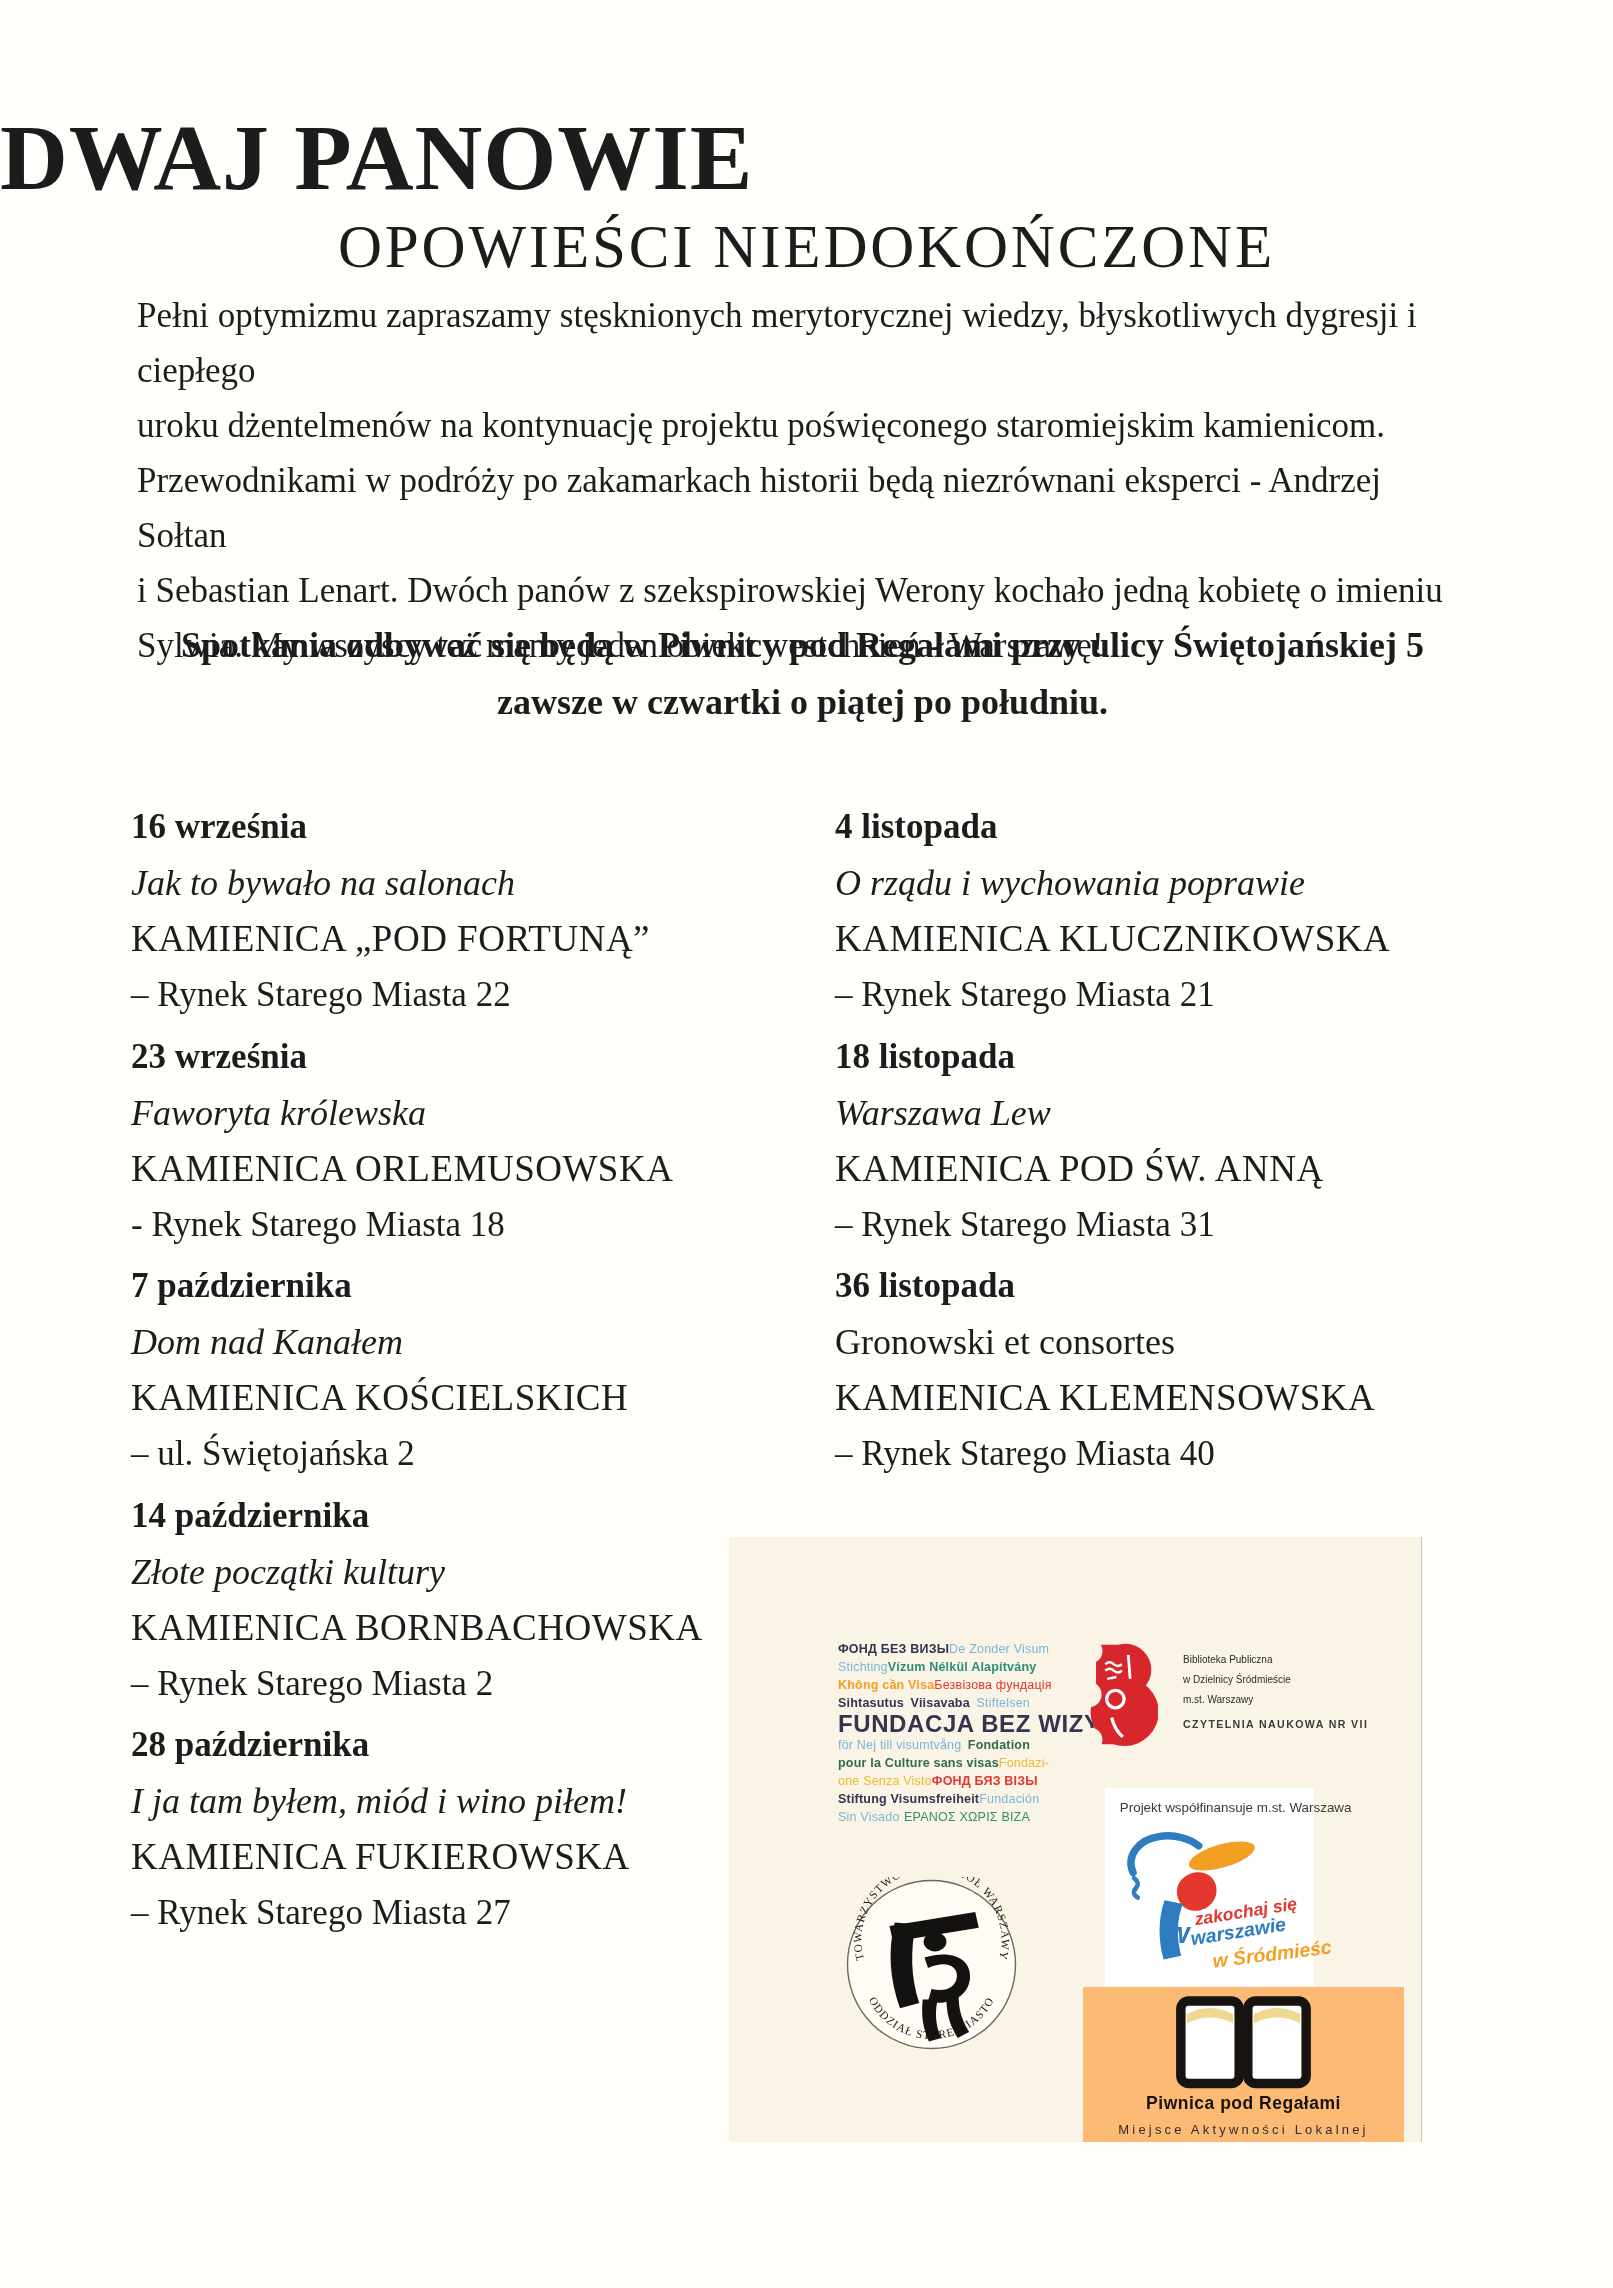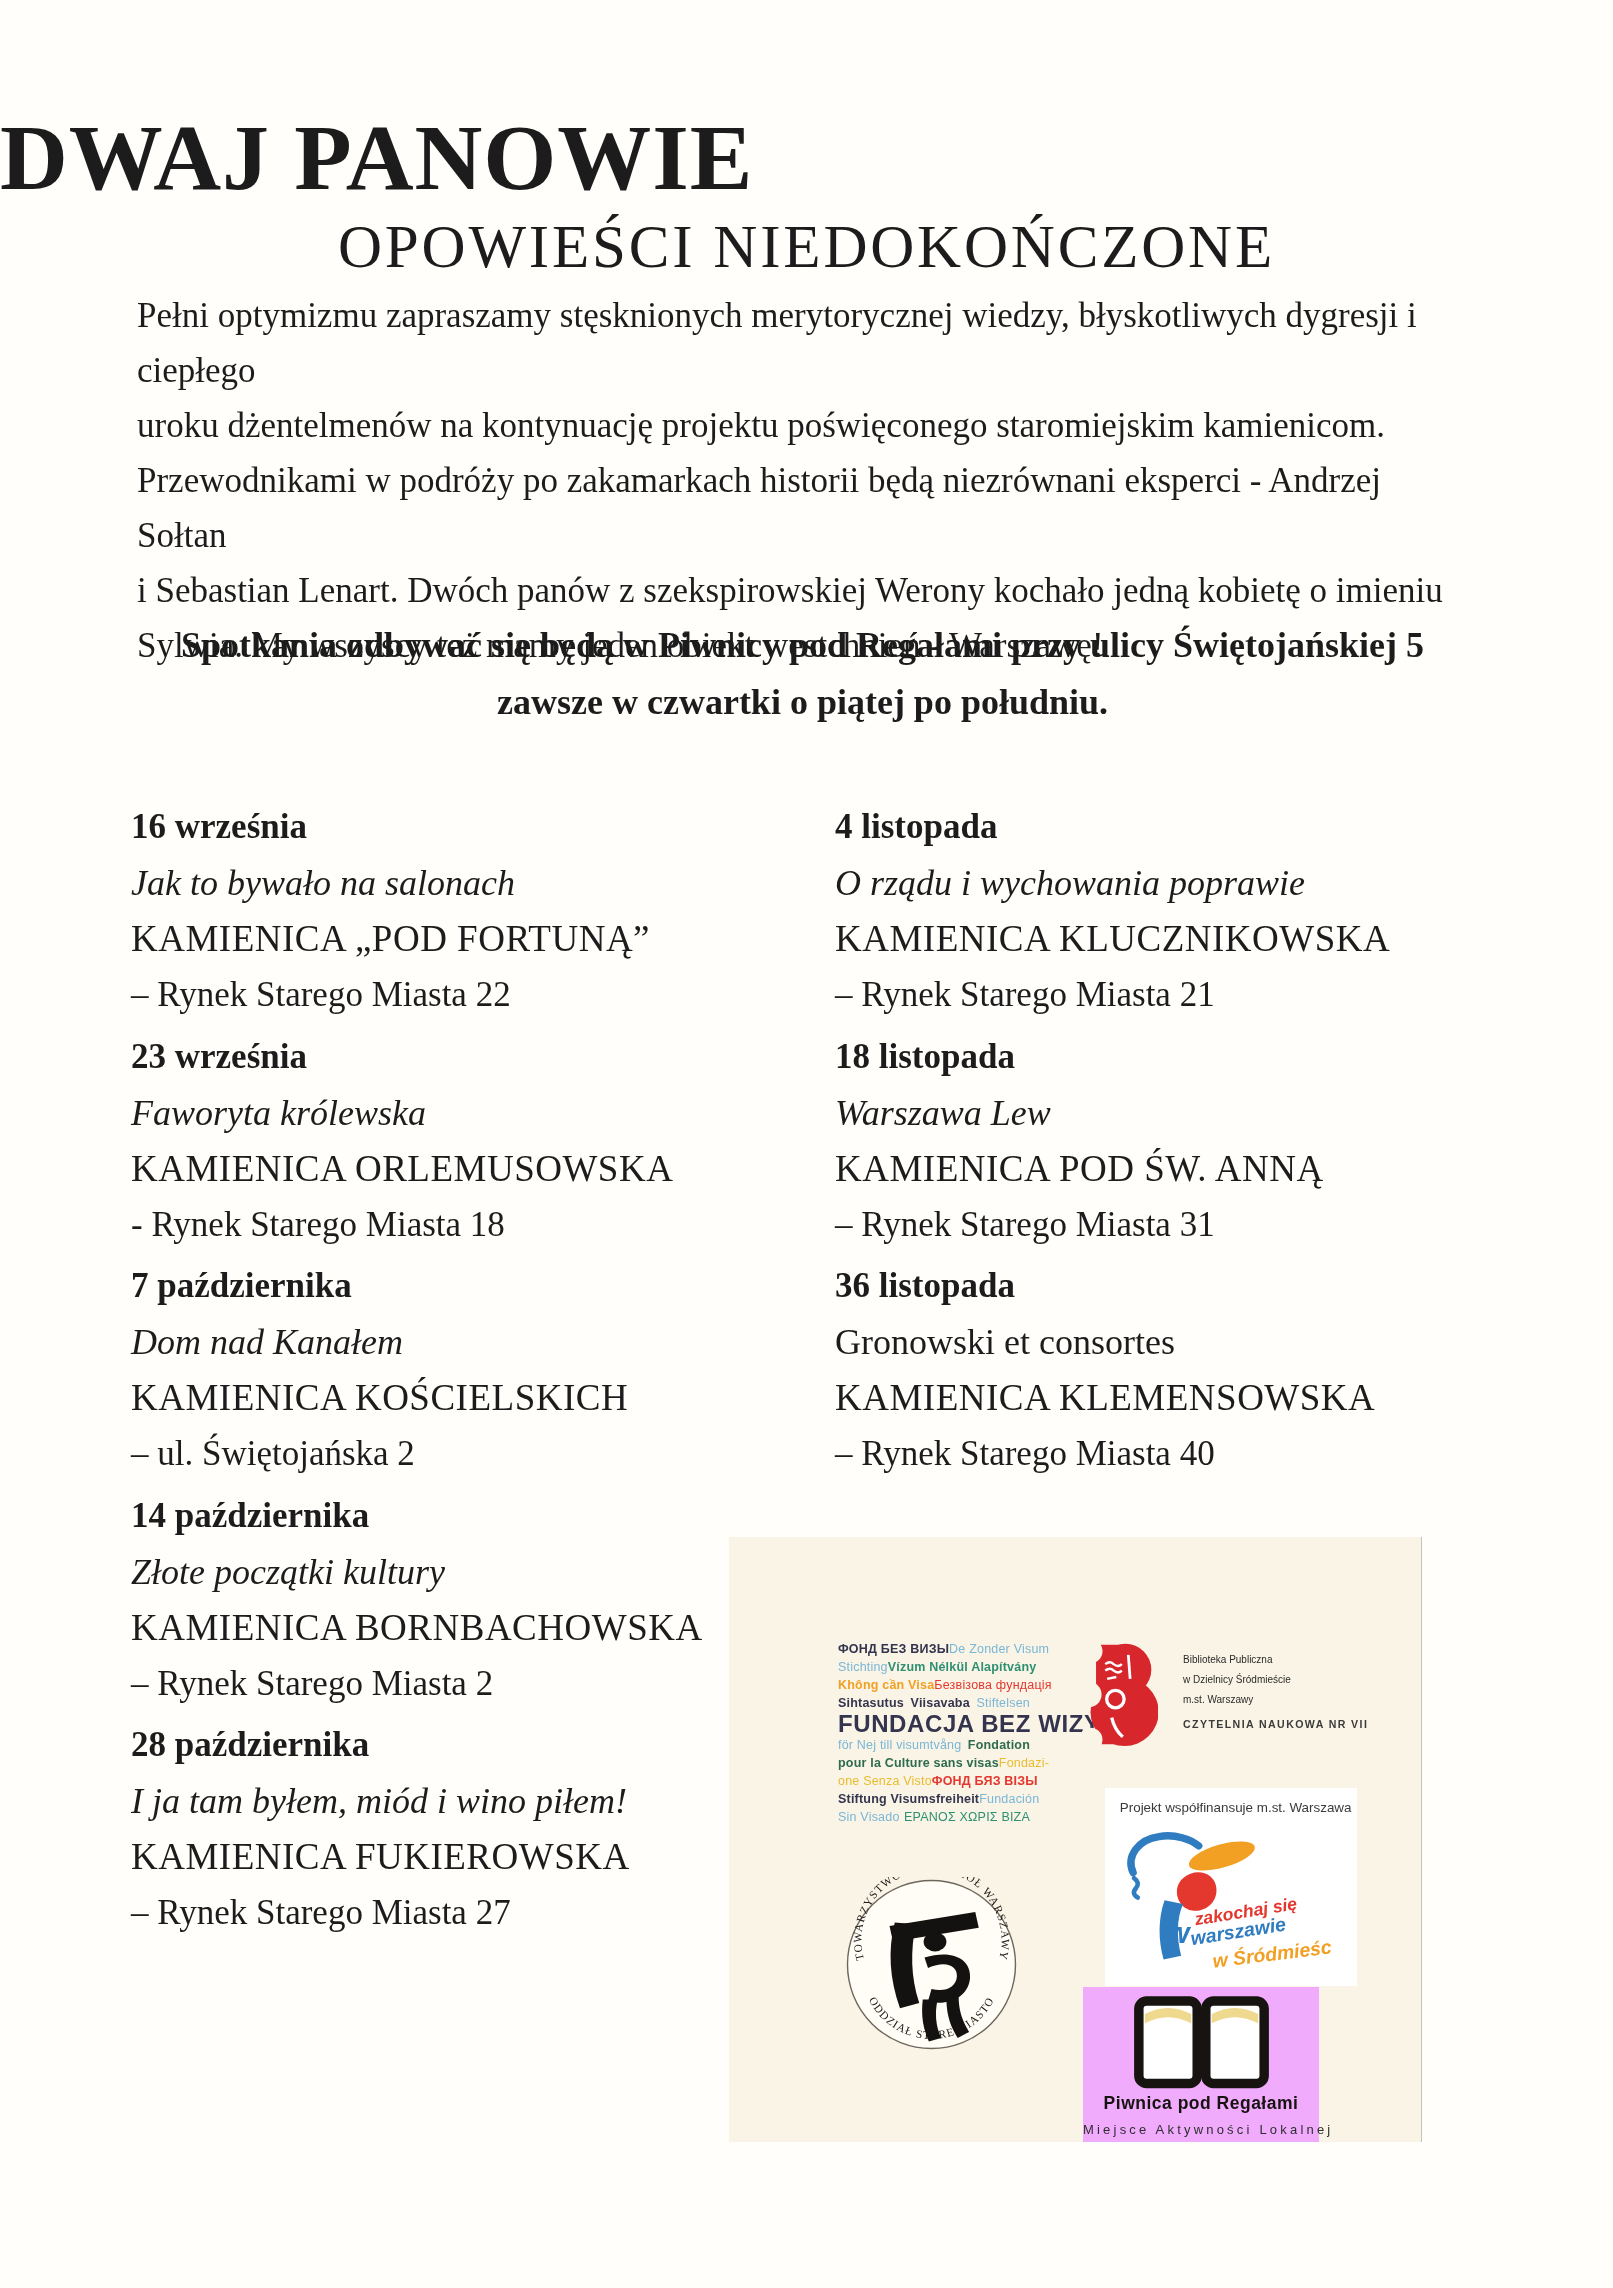--- a/index.html
+++ b/index.html
@@ -37,25 +37,25 @@
     background:var(--panel-bg); border-right:1.8px solid #c4c2bc;
     font-family:"Liberation Sans","DejaVu Sans",sans-serif;}
   .fbw{position:absolute; left:109px; top:103px; width:192px;}
   .cloud-line{display:flex; justify-content:space-between; font-size:12.5px;
     line-height:18px; letter-spacing:0.2px; white-space:nowrap;}
   .cloud-line.big{font-size:24px; line-height:24px; letter-spacing:0.6px; font-weight:700;}
   .lib-b{position:absolute; left:353px; top:105px;}
   .lib-text{position:absolute; left:454px; top:113px; color:#2b2b2b;}
   .lib-text .ln{font-size:10px; line-height:20px;}
   .lib-room{margin-top:8.3px; font-size:10.6px; font-weight:700; letter-spacing:1.4px; color:#3b3b3b;}
-  .cofinance{position:absolute; left:376px; top:251px; width:252px; height:198px; background:#ffffff;}
+  .cofinance{position:absolute; left:376px; top:251px; width:209px; height:198px; background:#ffffff;}
   .cofinance .cap{position:absolute; left:14.8px; top:12px; font-size:13.4px; color:#3a3a3a; white-space:nowrap;}
   .cofinance svg{position:absolute; left:3.7px; top:31px;}
   .tpw{position:absolute; left:115px; top:340px;}
-  .piwnica{position:absolute; left:354px; top:450px; width:236px; height:155px; background:#f0abfc; text-align:center;}
+  .piwnica{position:absolute; left:354px; top:450px; width:321px; height:155px; background:#fdba74; text-align:center;}
   .piwnica svg{margin-top:1.8px;}
   .piw-name{font-size:17.5px; font-weight:700; letter-spacing:0.5px; color:#161310; margin-top:-1.8px;}
   .piw-mal{font-size:13px; letter-spacing:3.2px; color:#2e2e2e; margin-top:8.3px; white-space:nowrap;}
 </style>
 </head>
 <body>
 
 <div class="page">
 
   <div class="title">DWAJ PANOWIE</div>

